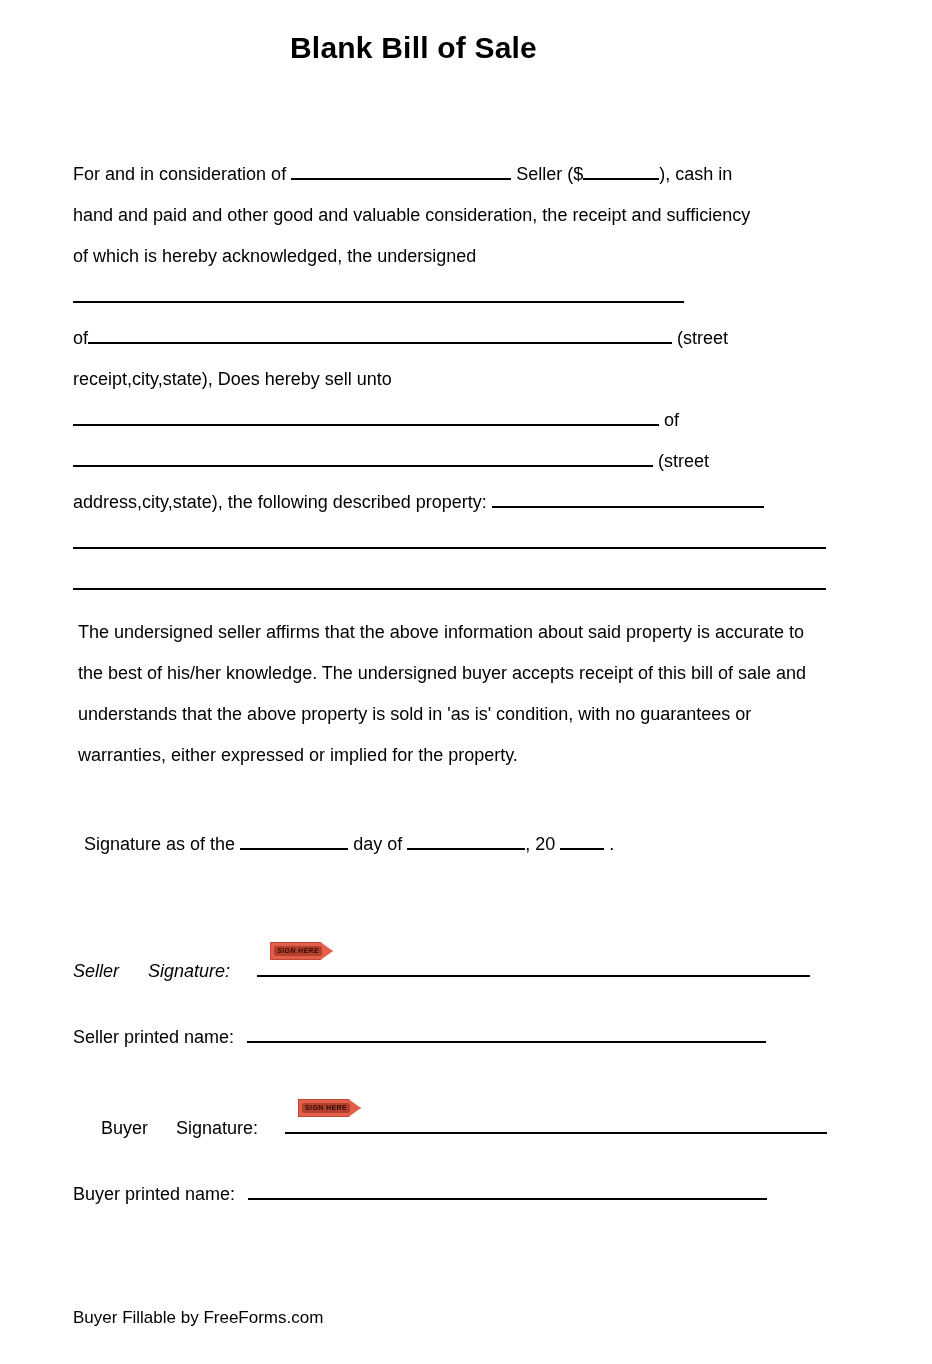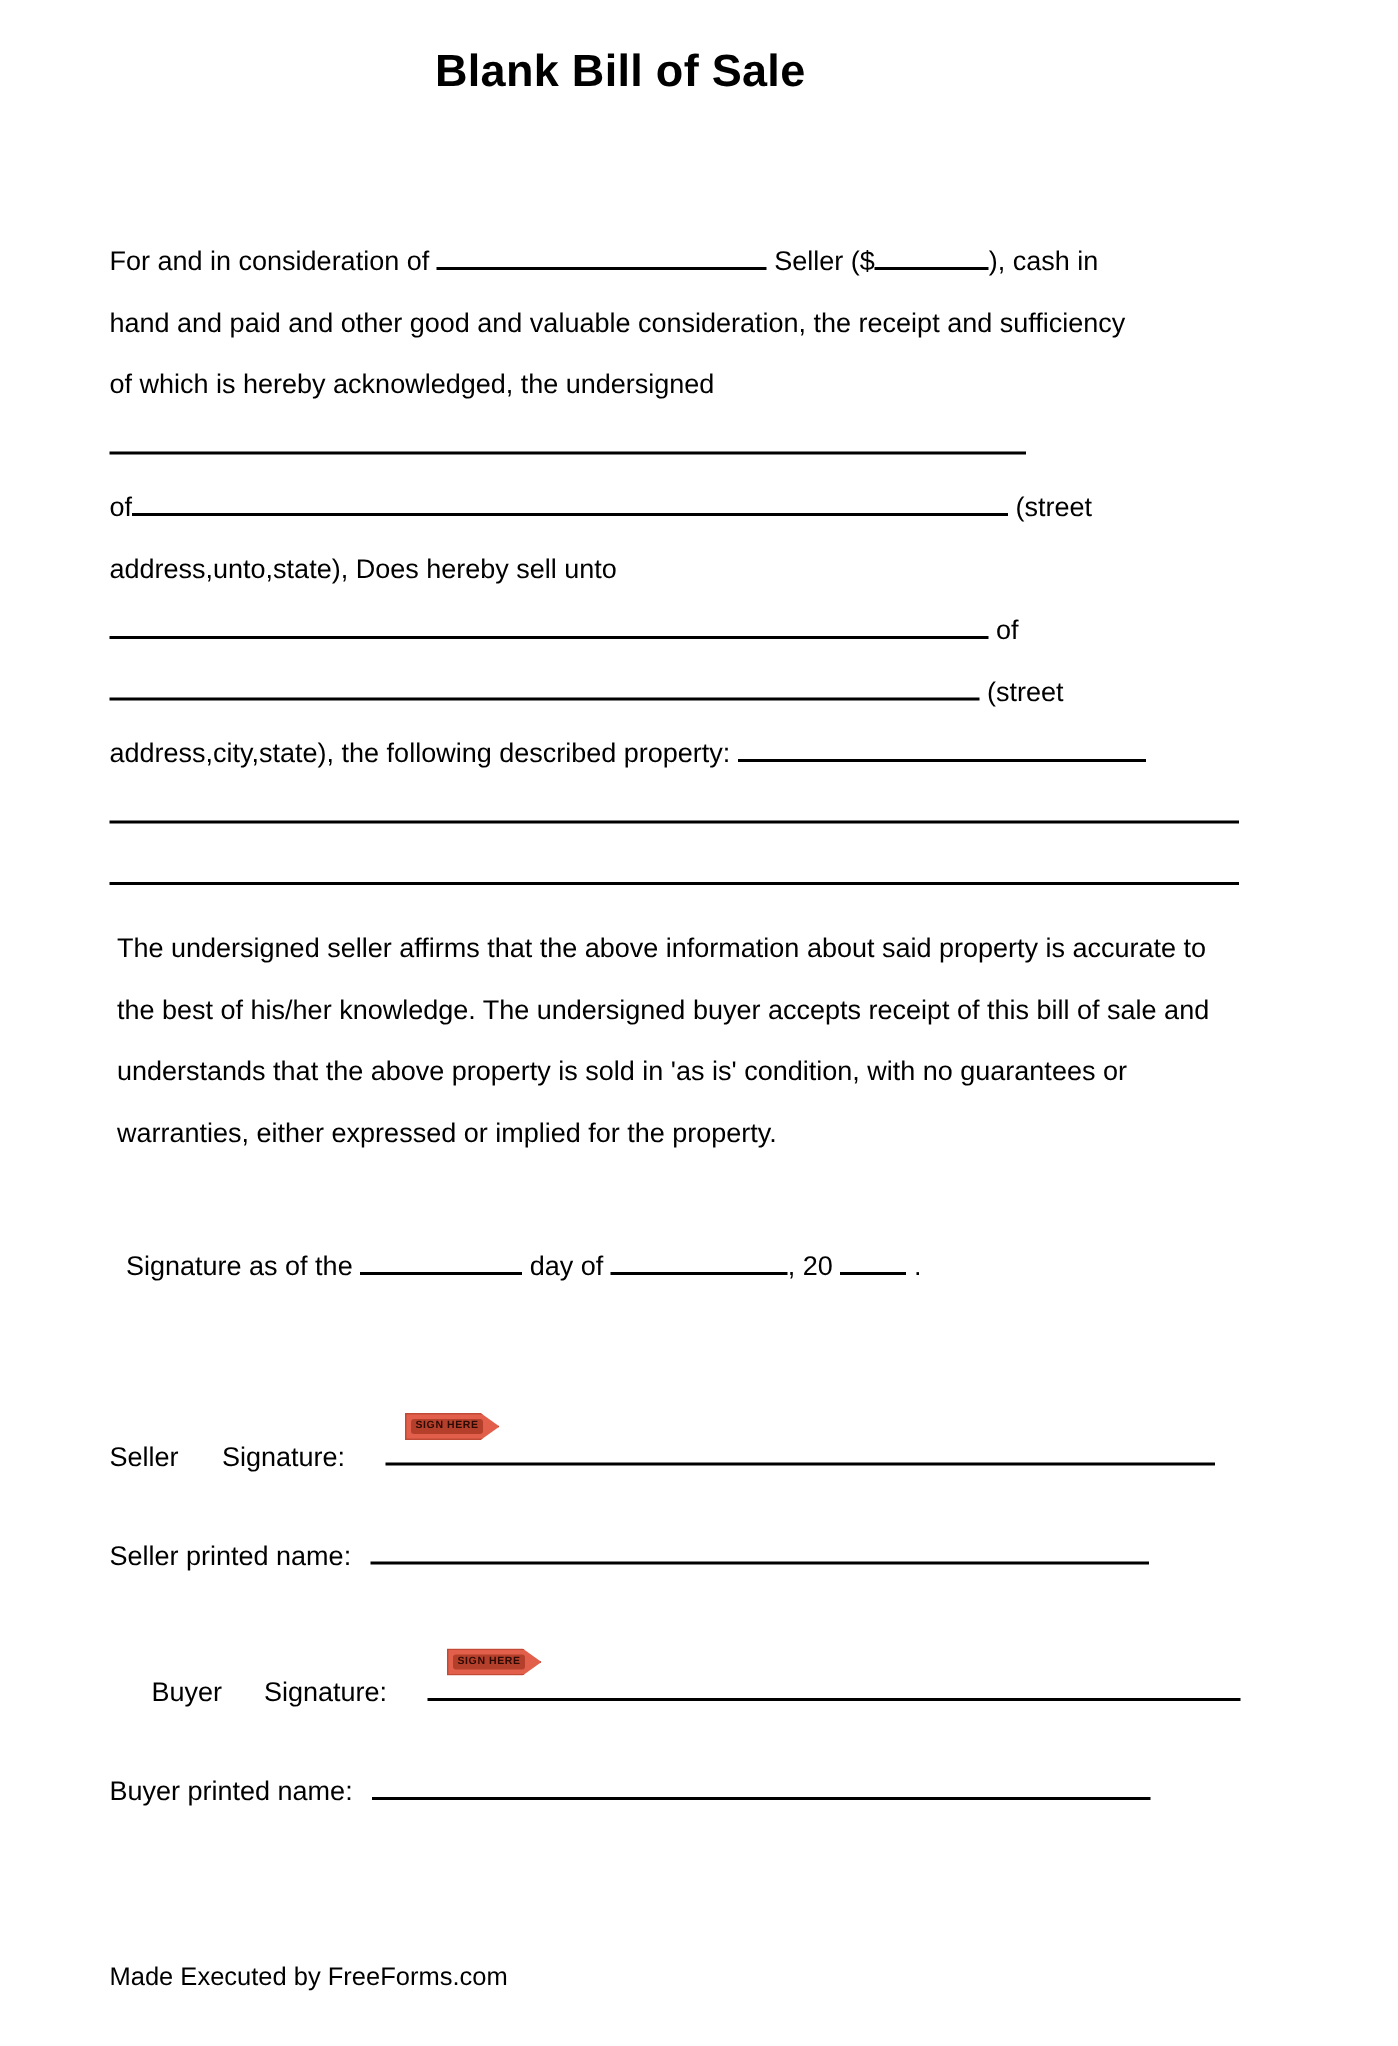--- a/index.html
+++ b/index.html
@@ -37,21 +37,21 @@
     border-bottom: 2px solid #000000;
   }
   .mt-first { margin-top: 88px; }
   .affirm {
     margin: 7px 0 0 0;
     padding-left: 5px;
     width: 753px;
     line-height: 41px;
   }
   .executed { margin-top: 48px; padding-left: 11px; }
-  .sig-row { margin-top: 86px; position: relative; }
+  .sig-row { margin-top: 86px; position: relative; font-style: italic; }
   .sig-row-buyer { margin-top: 50px; position: relative; margin-left: 28px; }
   .printed-row { margin-top: 25px; }
   .who { display: inline-block; width: 75px; }
   .sig-blank { margin-left: 22px; }
   .printed-blank { margin-left: 8px; }
   .sign-tag {
     position: absolute;
     left: 197px;
     top: -9px;
     width: 63px;
@@ -105,21 +105,21 @@
 
     <div class="line">
       <span class="blank" style="width:611px"></span>
     </div>
 
     <div class="line">
       <span>of</span><span class="blank" style="width:584px"></span>
       <span>(street</span>
     </div>
     <div class="line">
-      <span>address,unto,state), Does hereby sell unto</span>
+      <span>receipt,city,state), Does hereby sell unto</span>
     </div>
 
     <div class="line">
       <span class="blank" style="width:586px"></span>
       <span>of</span>
     </div>
     <div class="line">
       <span class="blank" style="width:580px"></span>
       <span>(street</span>
     </div>
@@ -164,15 +164,15 @@
       <span class="who">Buyer</span><span>Signature:</span>
       <span class="blank sig-blank" style="width:553px"></span>
     </div>
     <div class="line printed-row">
       <span>Buyer printed name:</span>
       <span class="blank printed-blank" style="width:519px"></span>
     </div>
 
   </div>
 
-  <div class="footer">Made Executed by FreeForms.com</div>
+  <div class="footer">Buyer Fillable by FreeForms.com</div>
 
 </div>
 
 </body></html>

